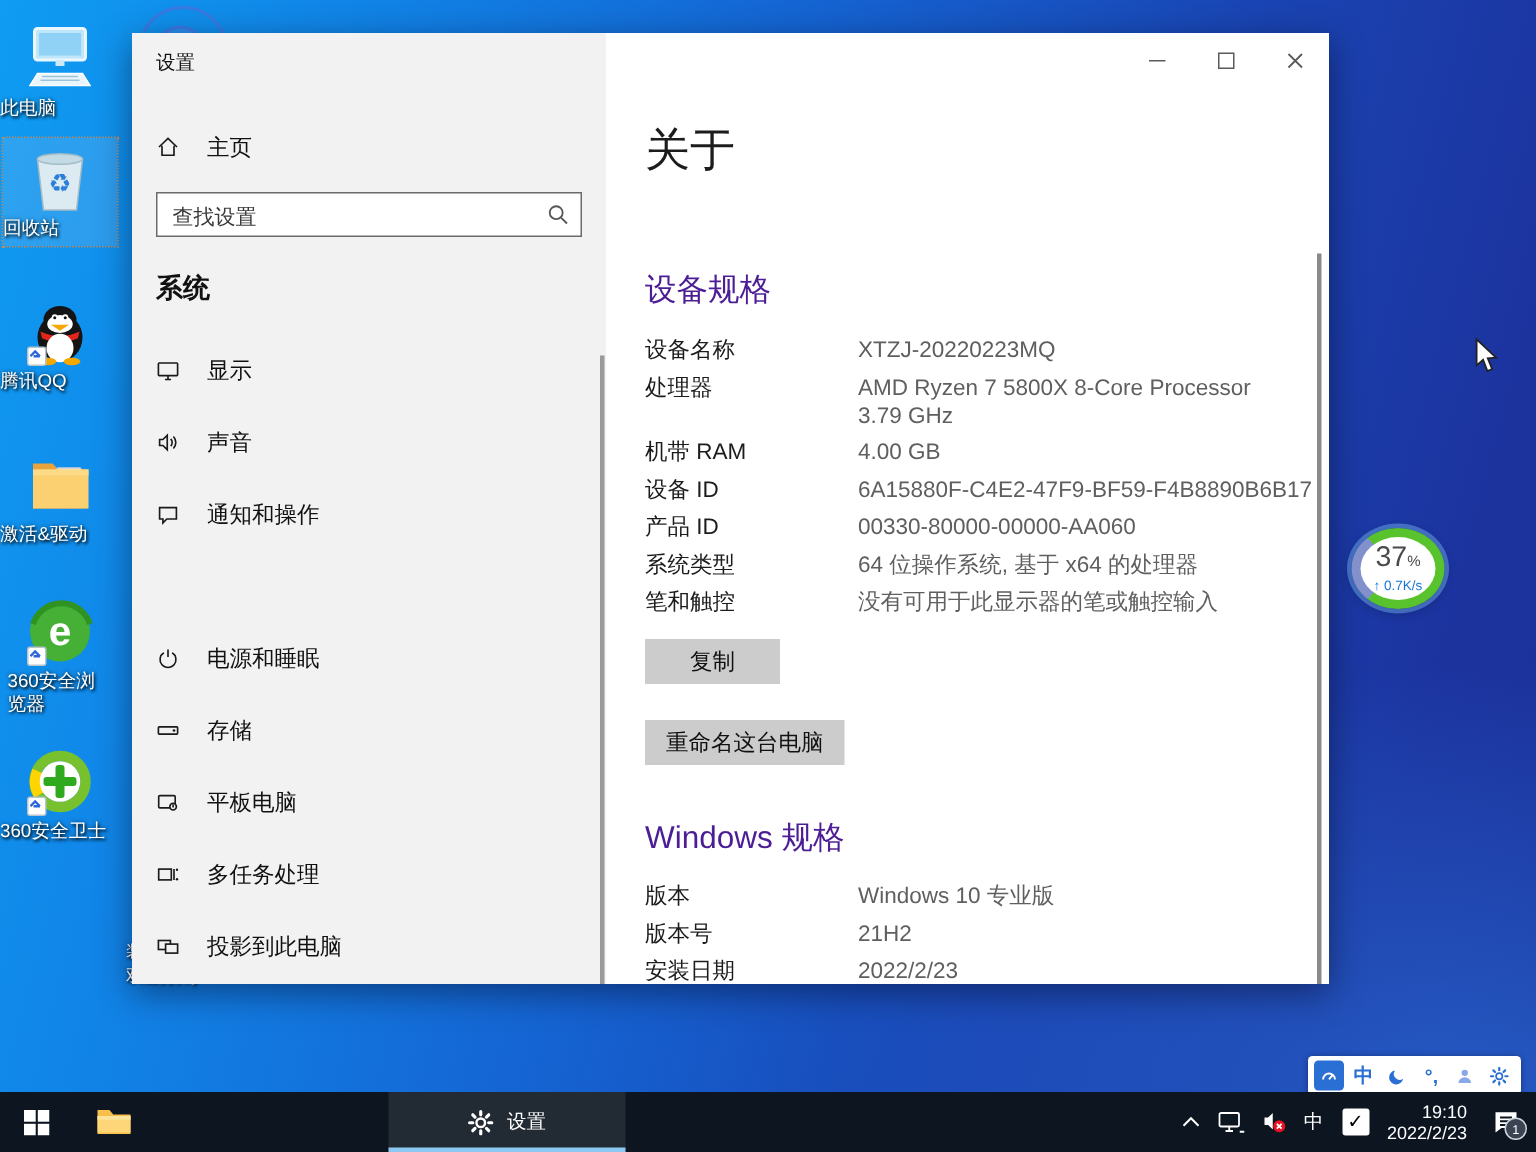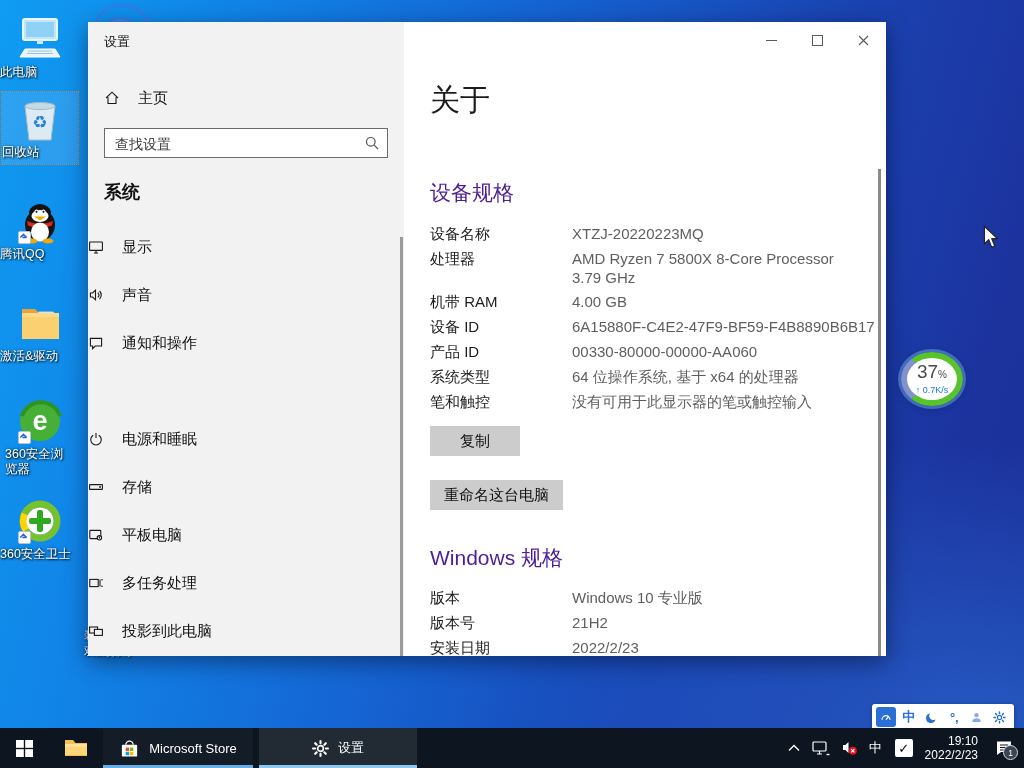--- a/index.html
+++ b/index.html
@@ -42,21 +42,21 @@
   .home-row{position:absolute;left:16px;top:62px;height:28px;display:flex;align-items:center;gap:18px;}
   .home-row .t{font-size:15px;color:#111;}
   .searchbox{position:absolute;left:16px;top:106px;width:284px;height:30px;background:#fff;
     border:1px solid #6b6b6b;box-sizing:border-box;}
   .searchbox input{position:absolute;left:8px;top:1px;width:240px;height:26px;border:none;outline:none;
     font-size:14px;color:#222;background:transparent;font-family:inherit;}
   .searchbox input::placeholder{color:#3a3a3a;opacity:1;}
   .searchbox .mag{position:absolute;right:7px;top:6px;}
   .sb-section{position:absolute;left:16px;top:158px;font-size:18px;font-weight:bold;color:#111;}
   .sb-item{position:absolute;left:0;width:312px;height:44px;display:flex;align-items:center;
-    padding-left:0;box-sizing:border-box;gap:18px;}
+    padding-left:16px;box-sizing:border-box;gap:18px;}
   .sb-item .t{font-size:15px;color:#111;}
   .sb-scroll{position:absolute;left:312px;top:215px;width:3px;height:419px;background:#9a9a9a;}
 
   .main{position:absolute;left:316px;top:36px;right:0;bottom:0;background:#fff;}
   .page-title{position:absolute;left:26px;top:22px;font-size:30px;font-weight:300;color:#1c1c1c;}
   .sec-title{position:absolute;left:26px;font-size:21px;font-weight:400;color:#4c1d95;}
   .spec-row{position:absolute;left:26px;width:440px;font-size:15px;line-height:19px;}
   .spec-row .lbl{position:absolute;left:0;color:#1c1c1c;white-space:nowrap;}
   .spec-row .val{position:absolute;left:142px;width:310px;color:#5f5f5f;}
   .win-btn{position:absolute;left:26px;height:30px;background:#cccccc;border:none;
@@ -421,32 +421,20 @@
       </svg>
     </div>
     <div class="tb-btn" style="left:54px;width:44px;">
       <svg width="24" height="20" viewBox="0 0 24 20">
         <path d="M1 2 h8 l2.5 3 H23 v13 H1 z" fill="#f8c04a"></path>
         <path d="M1 6 h22 v11 H1 z" fill="#fcd678"></path>
         <path d="M1 6 h22 v2.5 H1 z" fill="#fde49a"></path>
       </svg>
     </div>
 
-    <div class="tb-btn tb-app" style="left:103px;width:150px;background:rgba(255,255,255,.03);">
-      <svg width="21" height="21" viewBox="0 0 22 22">
-        <path d="M7.2 7 a3.8 3.8 0 017.6 0" stroke="#fff" stroke-width="1.4" fill="none"></path>
-        <rect x="3" y="7" width="16" height="12.5" rx="1" fill="#fff"></rect>
-        <rect x="7" y="10" width="3.6" height="3.6" fill="#f25022"></rect>
-          <rect x="11.4" y="10" width="3.6" height="3.6" fill="#7fba00"></rect>
-        <rect x="7" y="14.4" width="3.6" height="3.6" fill="#00a4ef"></rect>
-          <rect x="11.4" y="14.4" width="3.6" height="3.6" fill="#ffb900"></rect>
-      </svg>
-      <span class="t">Microsoft Store</span>
-      <span class="underline" style="background:#63aee4;"></span>
-    </div>
 
     <div class="tb-btn tb-app" style="left:259px;width:158px;background:rgba(255,255,255,.09);">
       <svg width="17" height="17" viewBox="0 0 16 16">
           <circle cx="8" cy="8" r="2.7" stroke="#fff" stroke-width="1.5" fill="none"></circle>
           <g stroke="#fff" stroke-width="2" stroke-linecap="round">
             <path d="M8 1v2M8 13v2M1 8h2M13 8h2M3 3l1.4 1.4M11.6 11.6L13 13M13 3l-1.4 1.4M4.4 11.6L3 13"></path>
           </g>
         </svg>
       <span class="t">设置</span>
       <span class="underline" style="background:#8cc8f2;"></span>

